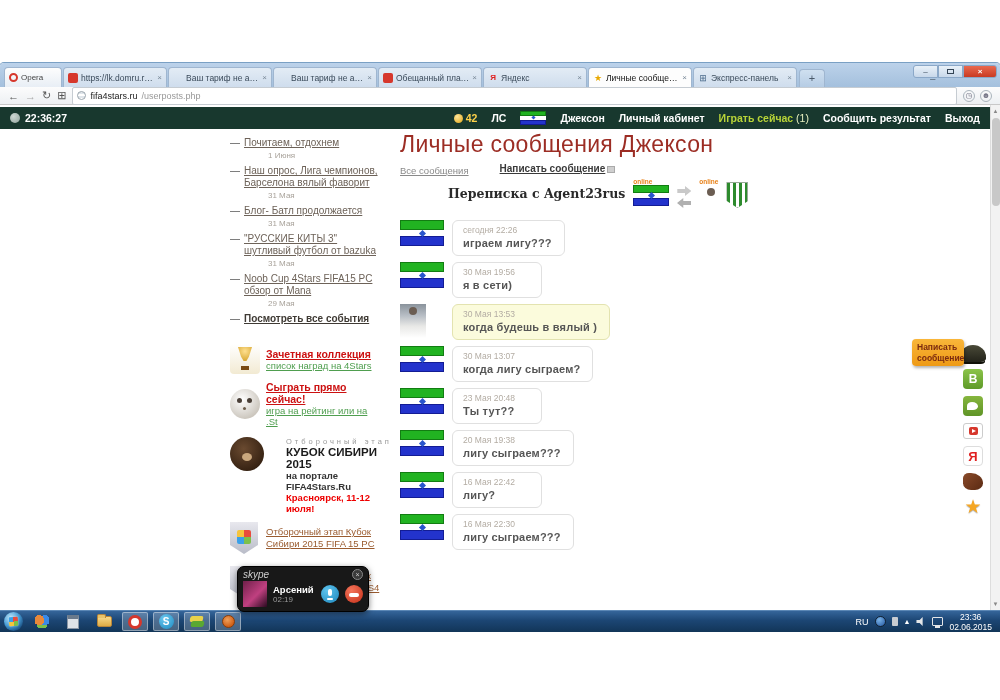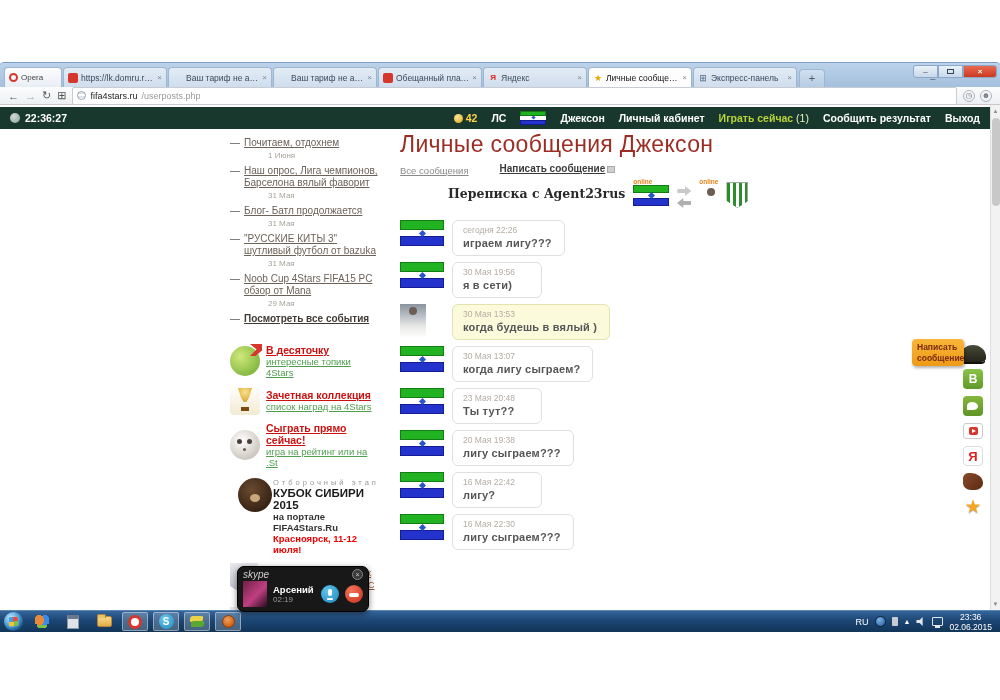--- a/index.html
+++ b/index.html
@@ -71,21 +71,21 @@
   .promo-ic { flex:0 0 30px; height:30px; border-radius:50%; }
   .promo-ic[data-icon="apple-dart"] { background:radial-gradient(circle at 35% 35%, #cfe87a, #6aa82e); position:relative; }
   .promo-ic[data-icon="apple-dart"]::after { content:""; position:absolute; right:-2px; top:-2px; width:12px; height:12px; background:#d6372c; clip-path:polygon(100% 0,100% 55%,45% 100%,0 100%,55% 45%,0 0); }
   .promo-ic[data-icon="trophy"] { border-radius:4px; background:linear-gradient(#fff,#f2ead2); position:relative; }
   .promo-ic[data-icon="trophy"]::after { content:""; position:absolute; left:8px; top:3px; width:14px; height:14px; background:radial-gradient(circle at 50% 30%, #ffe090, #cf9a1d); clip-path:polygon(0 0,100% 0,78% 70%,60% 100%,40% 100%,22% 70%); }
   .promo-ic[data-icon="trophy"]::before { content:""; position:absolute; left:11px; bottom:4px; width:8px; height:4px; background:#7a4a12; }
   .promo-ic[data-icon="dog"] { background:radial-gradient(circle at 40% 35%, #fff, #b9b2a6); position:relative; }
   .promo-ic[data-icon="dog"]::after { content:""; position:absolute; left:7px; top:9px; width:5px; height:5px; border-radius:50%; background:#4a4038; box-shadow:10px 0 0 #4a4038, 5px 8px 0 -1px #6a5a48; }
   .promo-txt .t1 { color:#cc1111; font-weight:bold; text-decoration:underline; font-size:10.5px; cursor:pointer; }
   .promo-txt .t2 { color:#4f9e4f; text-decoration:underline; font-size:9.5px; cursor:pointer; }
-  .cup { display:flex; gap:1px; margin:10px 8px 8px; }
+  .cup { display:flex; gap:22px; margin:10px 0 8px; }
   .cup-ic { flex:0 0 34px; height:34px; border-radius:50%; background:radial-gradient(circle at 40% 35%, #6a4a30, #241408); position:relative; }
   .cup-ic::after { content:""; position:absolute; left:12px; top:16px; width:10px; height:8px; border-radius:50%; background:#caa87e; }
   .cup-l1 { font-size:7.5px; letter-spacing:3px; color:#999; white-space:nowrap; }
   .cup-l2 { font-size:11.5px; font-weight:bold; color:#1a1a1a; }
   .cup-l3 { font-size:9.5px; font-weight:bold; color:#333; }
   .cup-l4 { font-size:9.5px; font-weight:bold; color:#e00; }
   .shield-row { display:flex; gap:8px; align-items:center; margin-bottom:12px; }
   .shield { flex:0 0 28px; height:32px; background:linear-gradient(#e8e8ee,#b9bcc8); clip-path:polygon(0 0,100% 0,100% 72%,50% 100%,0 72%); position:relative; }
   .shield::after { position:absolute; left:7px; top:8px; width:14px; height:14px; display:block; }
   .shield[data-icon="pc"]::after { content:""; background:conic-gradient(#e84c3d 0 25%, #7cc04a 0 50%, #3aa0e8 0 75%, #f5c43d 0); border-radius:2px; }
@@ -342,27 +342,20 @@
                 <span class="news-dash">—</span>
                 <span class="news-body">
                   <a class="news-link">Посмотреть все события</a>
                   <span class="news-date"></span>
                 </span>
               </div>
             </div>
 
           <div class="promos">
 
-              <div class="promo">
-                <div class="promo-ic" data-icon="apple-dart"></div>
-                <div class="promo-txt">
-                  <a class="t1" style="display:block">В десяточку</a>
-                  <a class="t2" style="display:block">интересные топики 4Stars</a>
-                </div>
-              </div>
 
               <div class="promo">
                 <div class="promo-ic" data-icon="trophy"></div>
                 <div class="promo-txt">
                   <a class="t1" style="display:block">Зачетная коллекция</a>
                   <a class="t2" style="display:block">список наград на 4Stars</a>
                 </div>
               </div>
 
               <div class="promo">

